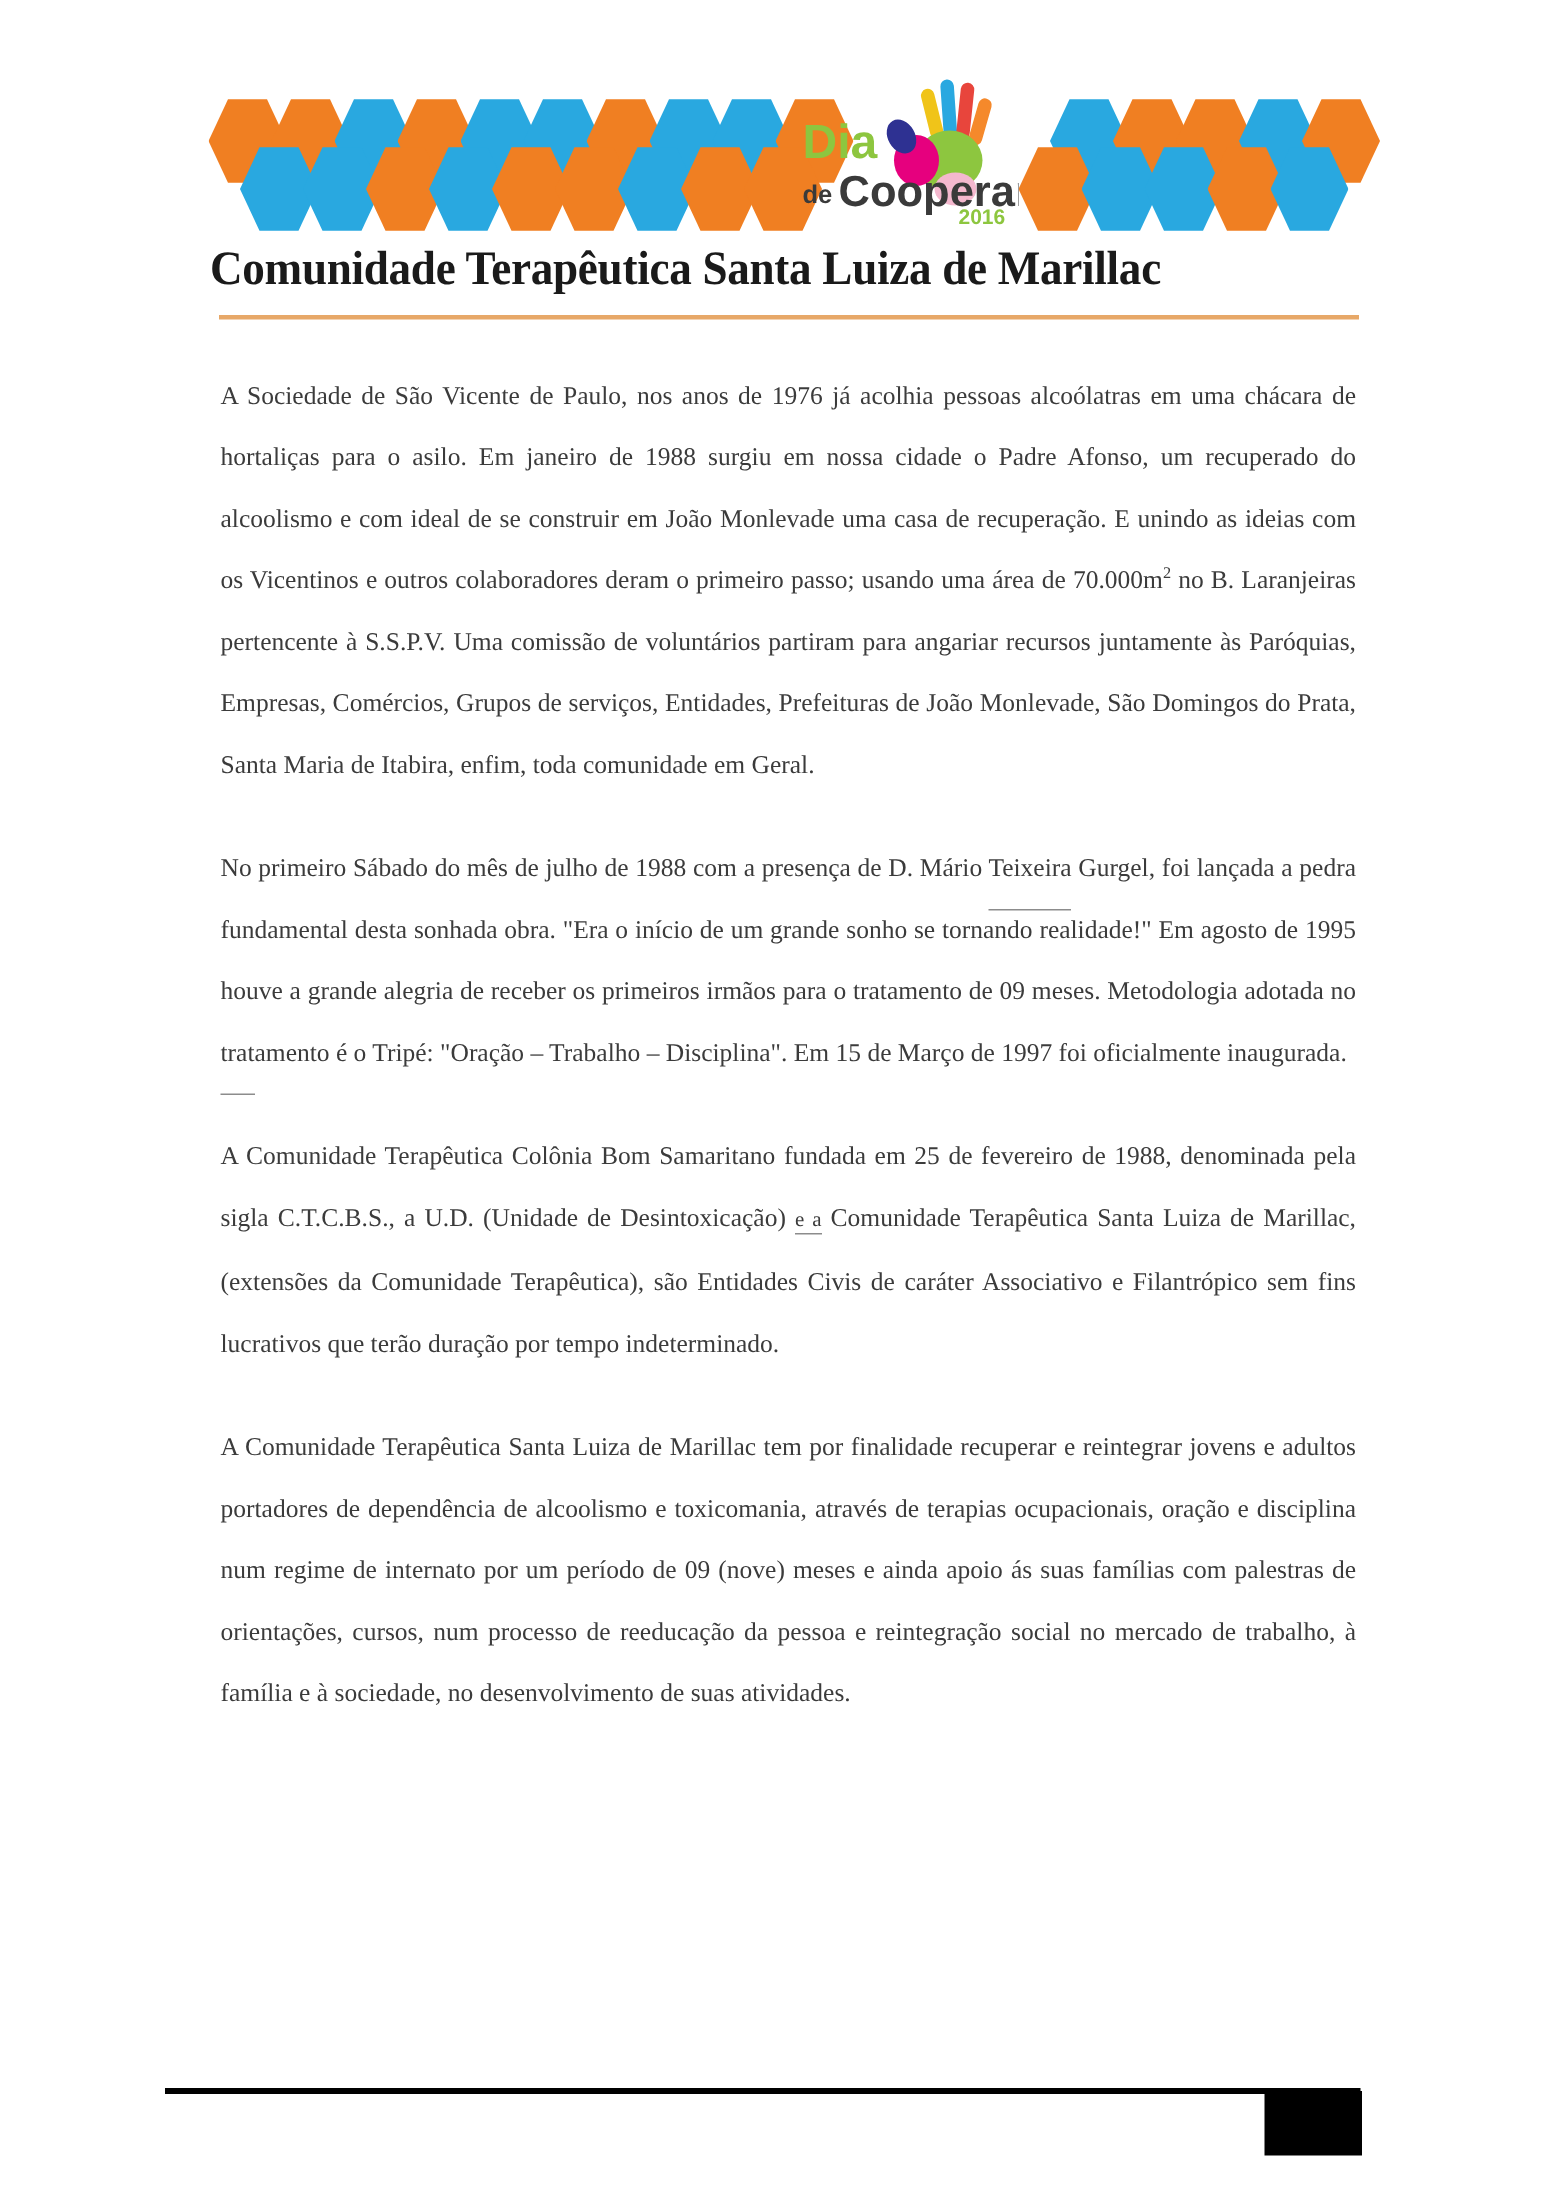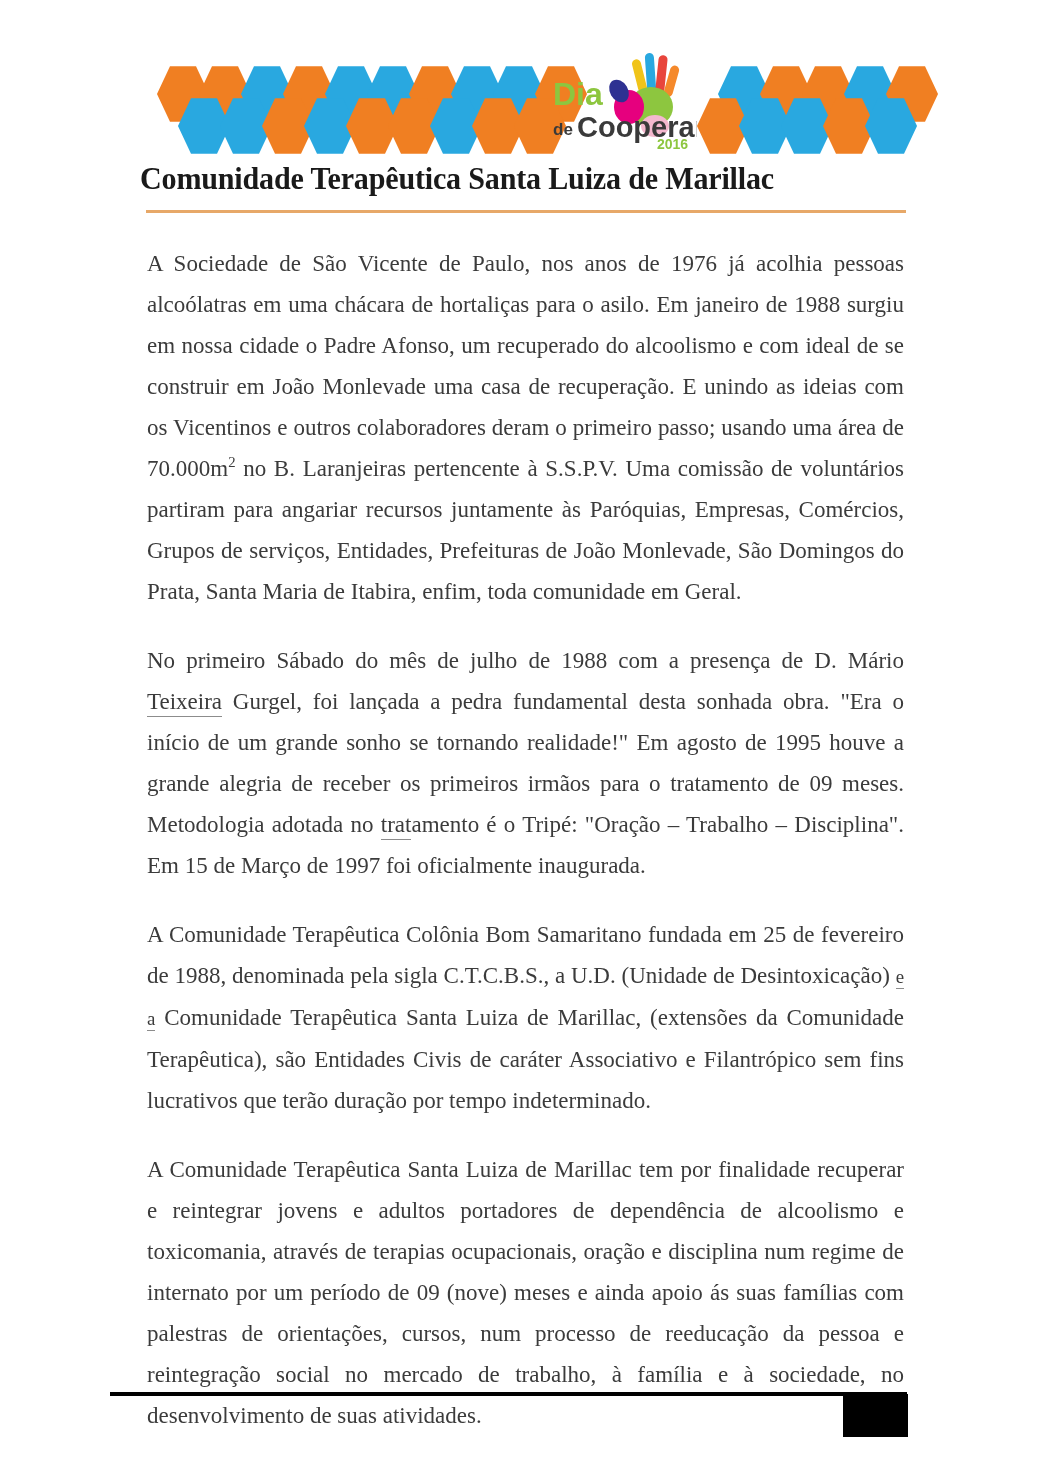--- a/index.html
+++ b/index.html
@@ -17,21 +17,21 @@
 
   .page {
     position: absolute;
     inset: 0;
     background: #ffffff;
   }
 
   
   .header-band {
     position: absolute;
-    left: 151px;
+    left: 133px;
     top: 45px;
     width: 775px;
     height: 105px;
   }
 
   .hexrow {
     position: absolute;
     top: 0;
     height: 105px;
   }
@@ -85,41 +85,41 @@
   
   .body-area {
     position: absolute;
     left: 147px;
     top: 243px;
     width: 757px;
   }
 
   p.para {
     margin: 0 0 28px 0;
-    font-size: 23px;
+    font-size: 17px;
     line-height: 41px;
     color: #3b3b3b;
     text-align: justify;
     text-justify: inter-word;
     -moz-text-align-last: left;
     text-align-last: left;
     font-family: "Liberation Serif", "DejaVu Serif", serif;
   }
   p.para:last-child { margin-bottom: 0; }
 
   sup.sq {
     font-size: 0.64em;
     vertical-align: super;
     line-height: 0;
   }
 
   
   .squiggle {
     border-bottom: 1px solid #8c8c8c;
-    padding-bottom: 2px;
+    padding-bottom: 18px;
   }
   .altface {
     font-family: Liberation Serif, serif;
     font-size: 0.82em;
     border-bottom: 1px solid #8c8c8c;
     padding-bottom: 1px;
   }
 
   
   .footer-rule {

